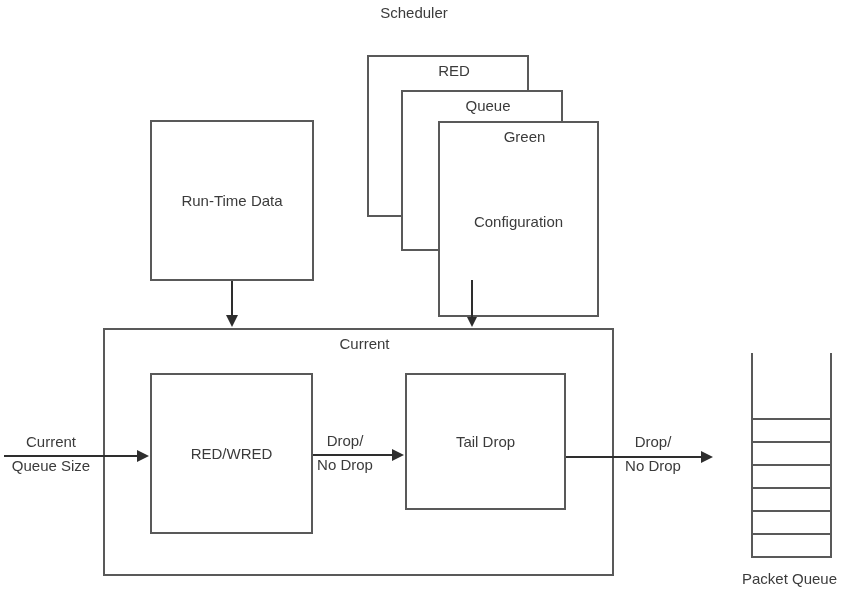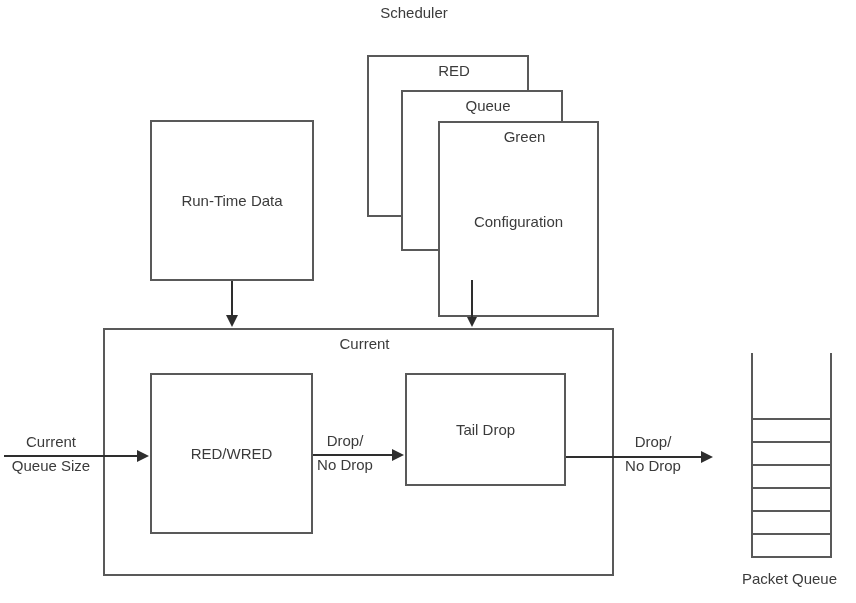--- a/index.html
+++ b/index.html
@@ -96,21 +96,21 @@
   </div>
 
   <div class="box" style="left:103px; top:328px; width:511px; height:248px;">
     <div class="box-label-top">Current</div>
   </div>
 
   <div class="box" style="left:150px; top:373px; width:163px; height:161px;">
     <div class="center-label">RED/WRED</div>
   </div>
 
-  <div class="box" style="left:405px; top:373px; width:161px; height:113px;">
+  <div class="box" style="left:405px; top:373px; width:161px; height:137px;">
     <div class="center-label">Tail Drop</div>
   </div>
 
   <div>
     <div class="hline" style="left:4px; top:455px; width:135px;"></div>
     <div class="arrowhead-right" style="left:137px; top:450px;"></div>
   </div>
   <div class="two-line-label" style="left:1px; top:434px;">
     <span>Current</span>
     <span>Queue Size</span>

